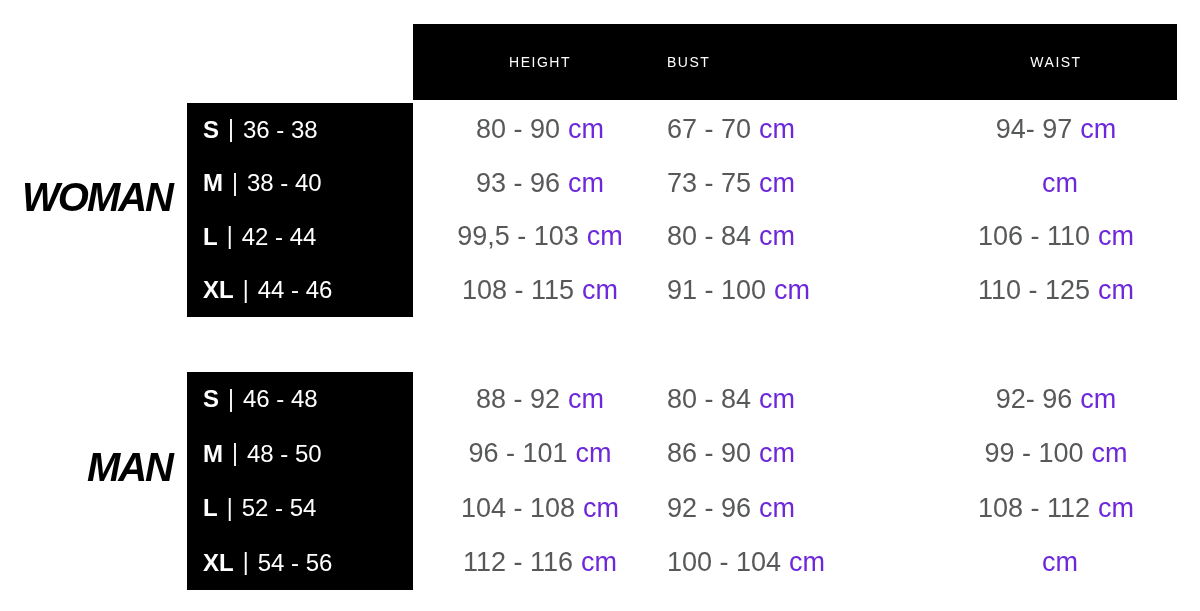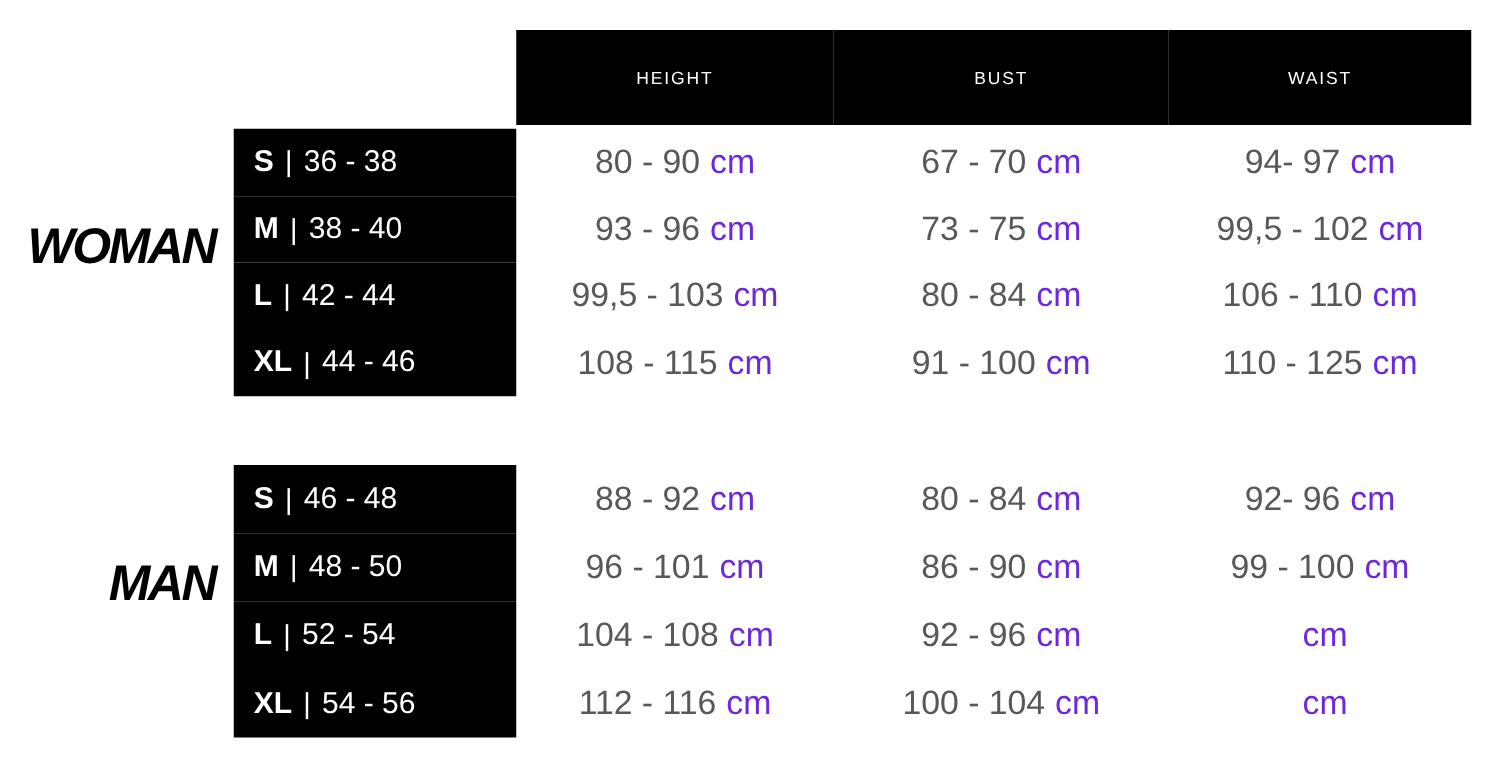--- a/index.html
+++ b/index.html
@@ -9,21 +9,21 @@
     height: 611px;
     background: #ffffff;
     font-family: "Liberation Sans", sans-serif;
     overflow: hidden;
   }
   .table { position: absolute; left: 187px; top: 24px; width: 990px; }
   .row { display: flex; }
   .cell { box-sizing: border-box; display: flex; align-items: center; }
   .cell-size { width: 226px; padding-left: 16px; justify-content: flex-start; }
   .cell-h { width: 254px; justify-content: center; }
-  .cell-b { width: 268px; justify-content: center; }
+  .cell-b { width: 268px; justify-content: flex-start; }
   .cell-w { width: 242px; justify-content: center; }
 
   .header-row { height: 76px; }
   .header-row .cell-h, .header-row .cell-b, .header-row .cell-w { background: #000000; }
   .header-row .spacer { width: 226px; background: transparent; }
   .col-head {
     color: #ffffff;
     font-size: 14px;
     letter-spacing: 1.5px;
     font-weight: 400;
@@ -113,21 +113,20 @@
         </div>
         <div class="cell cell-h">
           <span class="val">93 - 96</span>
           <span class="unit">cm</span>
         </div>
         <div class="cell cell-b">
           <span class="val">73 - 75</span>
           <span class="unit">cm</span>
         </div>
         <div class="cell cell-w">
-          <span class="val">99,5 - 102</span>
           <span class="unit">cm</span>
         </div>
       </div>
 
       <div class="row data-row-w">
         <div class="cell cell-size">
           <span class="sz">L</span>
           <span class="pipe">|</span>
           <span class="rng">42 - 44</span>
         </div>
@@ -219,20 +218,21 @@
         </div>
         <div class="cell cell-h">
           <span class="val">104 - 108</span>
           <span class="unit">cm</span>
         </div>
         <div class="cell cell-b">
           <span class="val">92 - 96</span>
           <span class="unit">cm</span>
         </div>
         <div class="cell cell-w">
+          <span class="val">108 - 112</span>
           <span class="unit">cm</span>
         </div>
       </div>
 
       <div class="row data-row-m">
         <div class="cell cell-size">
           <span class="sz">XL</span>
           <span class="pipe">|</span>
           <span class="rng">54 - 56</span>
         </div>

